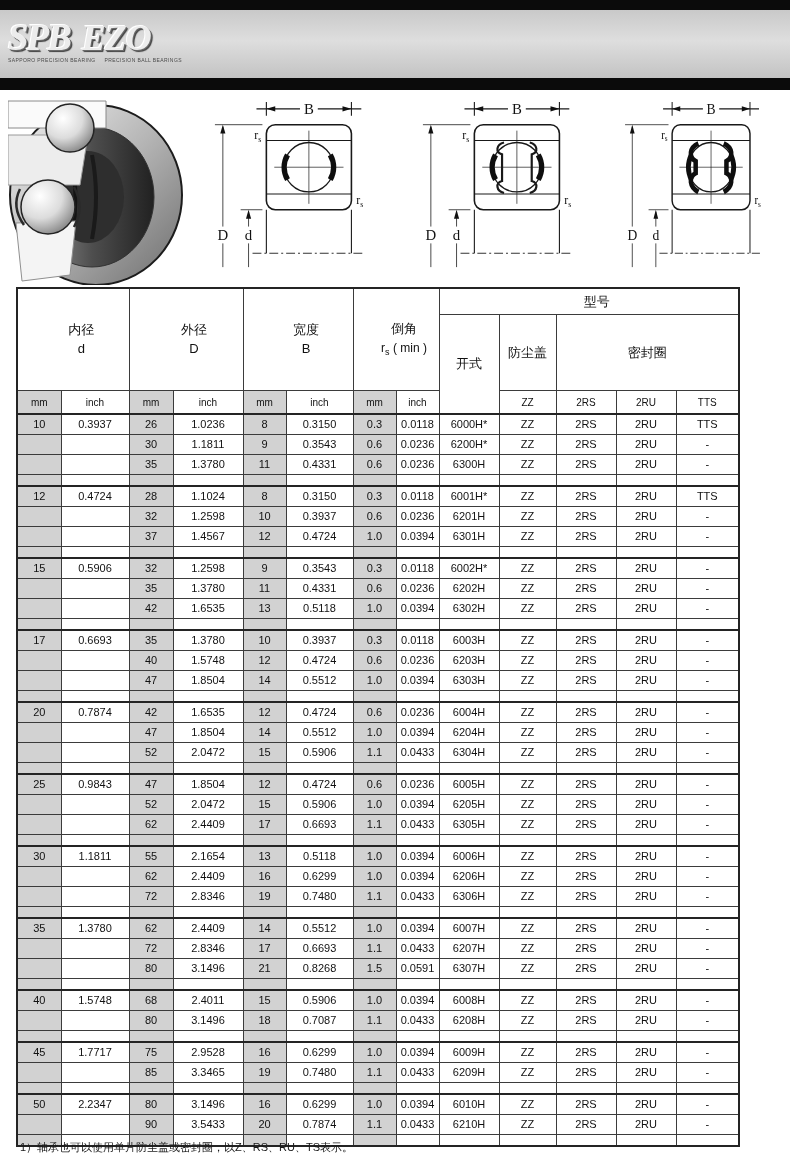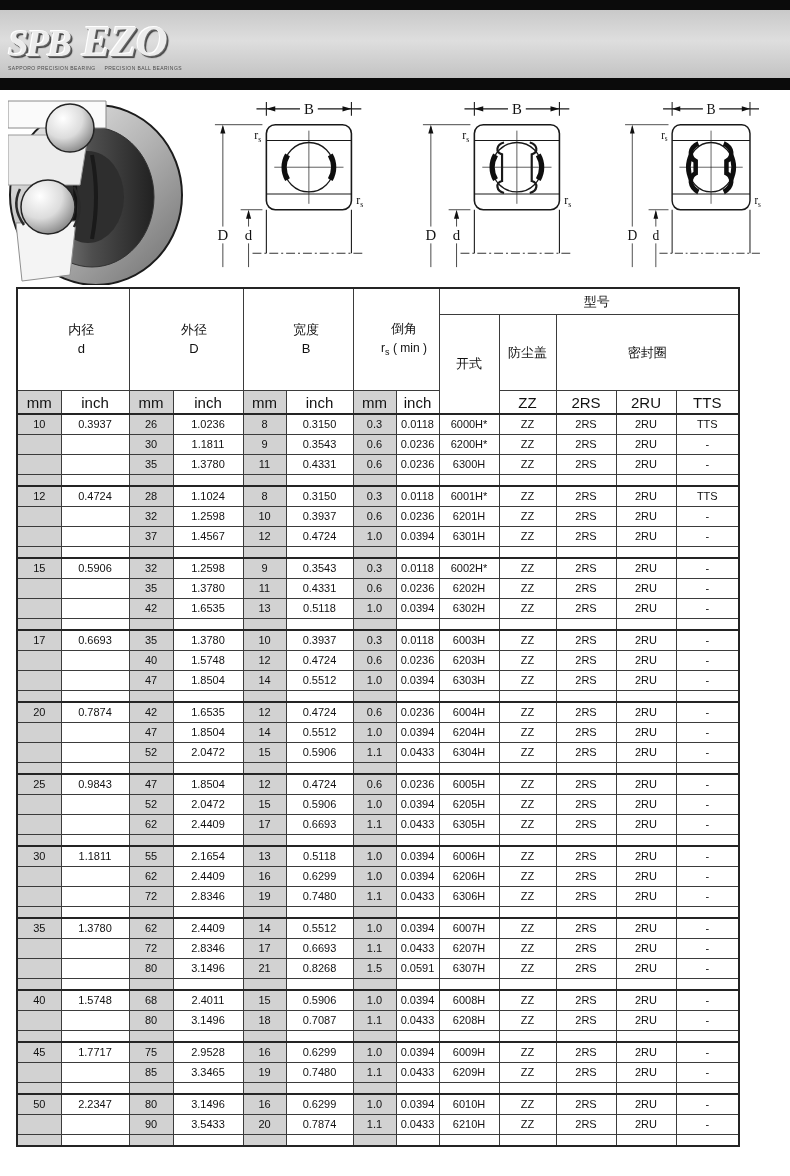--- a/index.html
+++ b/index.html
@@ -10,41 +10,41 @@
   
   .header-bar{position:absolute;left:0;top:0;width:790px;height:90px;background:#0b0b0b;}
   .header-band{position:absolute;left:0;top:10px;width:790px;height:68px;
     background:linear-gradient(180deg,#c9c9c9,#dedede 45%,#c3c3c3);}
   .logo{position:absolute;left:8px;top:6px;width:160px;height:58px;}
   .logo-words{white-space:nowrap;}
   .logo-spb{font-family:"Liberation Serif",serif;font-style:italic;font-weight:bold;
     font-size:37px;letter-spacing:-2px;color:#ececec;
     text-shadow:-1px -1px 0 #fff,1px 1px 0 #6a6a6a,2px 2px 1px #3f3f3f;}
   .logo-ezo{font-family:"Liberation Serif",serif;font-style:italic;font-weight:bold;
-    font-size:44px;letter-spacing:-1px;color:#ececec;margin-left:12px;
+    font-size:36px;letter-spacing:-1px;color:#ececec;margin-left:12px;
     text-shadow:-1px -1px 0 #fff,1px 1px 0 #6a6a6a,2px 2px 1px #3f3f3f;}
   .logo-taglines{display:flex;gap:9px;margin-top:-2px;}
   .logo-taglines span{font-size:5px;letter-spacing:.4px;color:#4a4a4a;white-space:nowrap;}
   .page-title{position:absolute;left:180px;right:4px;top:22px;text-align:center;
     font-size:31px;font-weight:bold;color:#0d0d0d;letter-spacing:0px;white-space:nowrap;}
   
   .fig{position:absolute;}
   .diag text{font-family:"Liberation Serif",serif;fill:#111;}
   
   .spec-table{position:absolute;left:16px;top:287px;width:722px;
     border-collapse:collapse;table-layout:fixed;
     font-family:"Liberation Sans",sans-serif;}
   .spec-table th,.spec-table td{border:1px solid #3b3b3b;text-align:center;
     vertical-align:middle;padding:0;font-weight:normal;color:#111;
     overflow:hidden;white-space:nowrap;}
   .spec-table{border:2px solid #242424;}
   .rowA th{height:25px;font-size:13px;padding-left:16px;}
   .rowB th{font-size:13px;}
   .rowB .tall{height:75px;}
-  .rowC th{height:22px;font-size:15px;border-bottom:2px solid #242424;}
+  .rowC th{height:22px;font-size:10px;border-bottom:2px solid #242424;}
   .bb2{border-bottom:2px solid #242424 !important;}
   .dimhead{line-height:1.45;font-size:13px;}
   tbody td{height:19px;font-size:11px;line-height:1;}
   tr.spacer td{height:10px;border-bottom:2px solid #242424;}
   .g{background:#d2d2d2;}
   
   .notes{position:absolute;left:20px;top:1139px;font-size:11px;line-height:17px;color:#1a1a1a;}
 </style>
 </head>
 <body>
@@ -876,13 +876,14 @@
         <td></td>
         <td></td>
         <td></td>
         <td></td>
         <td></td>
       </tr>
     </tbody>
 </table>
 
 <div class="notes">
+  <div>1）轴承也可以使用单片防尘盖或密封圈，以Z、RS、RU、TS表示。</div>
 </div>
 
 </body></html>

